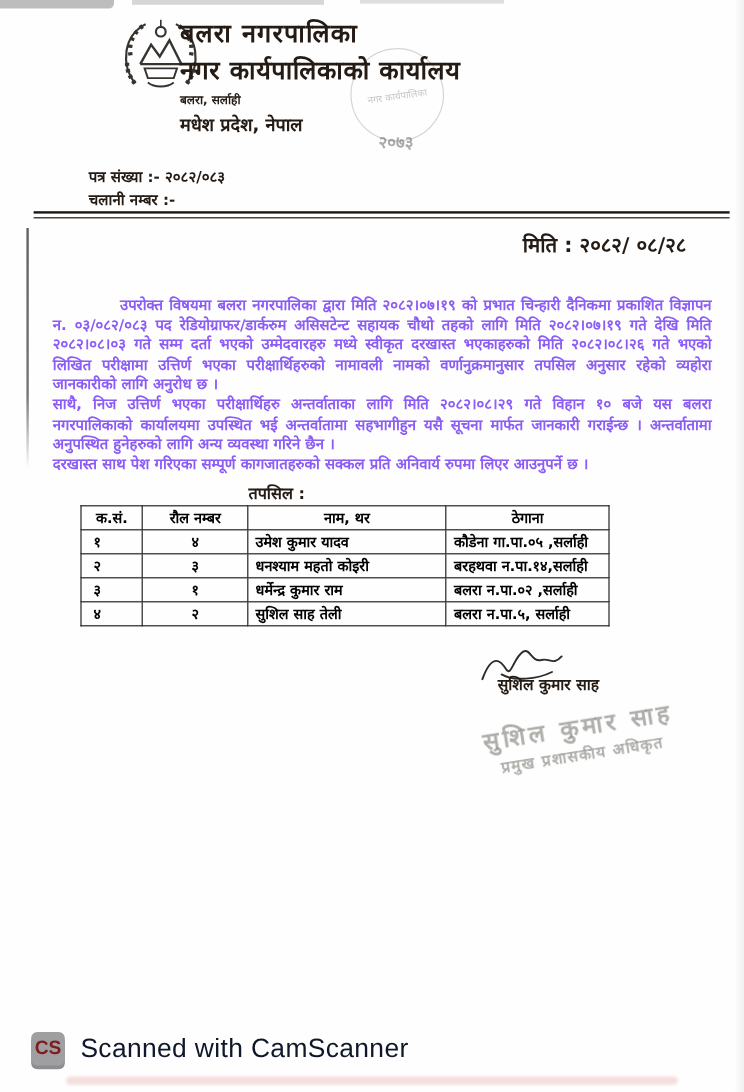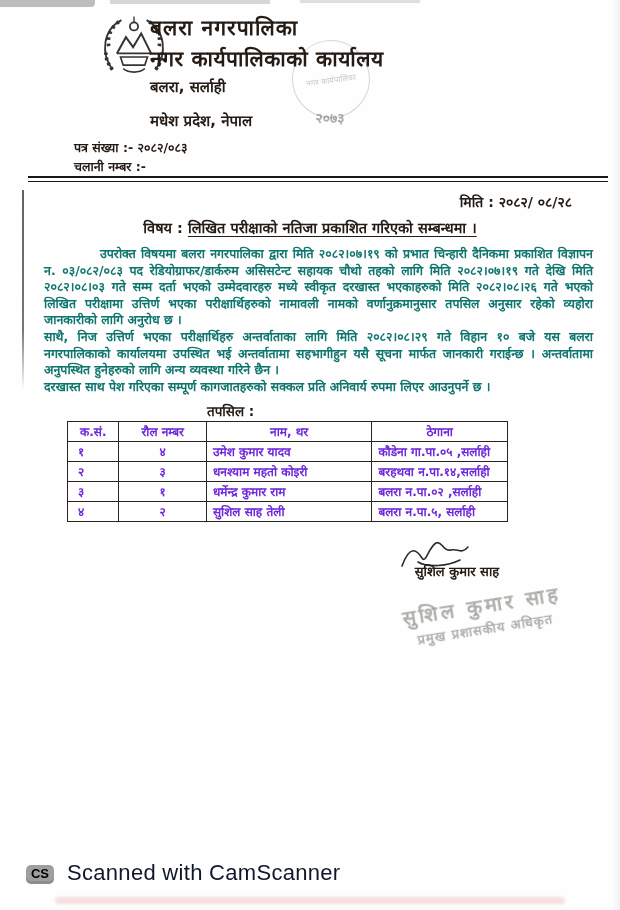--- a/index.html
+++ b/index.html
@@ -19,70 +19,70 @@
   .left-line { left:22px; top:190px; width:2px; height:200px;
     background:linear-gradient(to bottom, rgba(50,45,40,0.75) 0%, rgba(50,45,40,0.65) 70%, rgba(50,45,40,0)); }
   .bottom-pink { left:55px; top:897px; width:510px; height:7px;
     background:rgba(224,150,150,0.30); filter:blur(1.5px); border-radius:4px; }
 
   
   .emblem { position:absolute; left:98px; top:12px; width:72px; height:72px; }
   .head-text { position:absolute; left:150px; top:13px; width:360px; text-align:left; font-weight:700; }
   .head-line1 { font-size:21px; letter-spacing:1px; }
   .head-line2 { font-size:21px; margin-top:3px; letter-spacing:0.5px; }
-  .head-line3 { font-size:15px; margin-top:4px; }
-  .head-line4 { font-size:15px; margin-top:14px; }
+  .head-line3 { font-size:10px; margin-top:4px; }
+  .head-line4 { font-size:15px; margin-top:3px; }
   .head-stamp { position:absolute; left:292px; top:40px; width:78px; height:78px;
     border:1.5px solid rgba(70,70,70,0.22); border-radius:50%;
     color:rgba(70,70,70,0.30); font-size:8px; text-align:center;
     display:flex; align-items:center; justify-content:center; transform:rotate(-8deg); }
   .head-stamp-year { position:absolute; left:300px; top:108px; width:60px; text-align:center;
     color:rgba(70,70,70,0.45); font-size:14px; font-weight:700; }
 
   
   .meta { position:absolute; left:74px; top:138px; font-size:12.5px; font-weight:700; line-height:19px; }
   .rule { position:absolute; left:28px; top:176px; width:580px; height:6px;
     border-top:2.5px solid #1c1713; border-bottom:1.5px solid #1c1713; }
-  .date-line { position:absolute; right:48px; top:192px; font-size:14px; font-weight:700; }
+  .date-line { position:absolute; right:48px; top:192px; font-size:17px; font-weight:700; }
 
   
   .subject { position:absolute; left:0; top:217px; width:620px; text-align:center;
     font-size:14.5px; font-weight:700; }
   .subject .u { text-decoration:underline; text-underline-offset:3px; }
 
   
   .body-text { position:absolute; left:44px; top:246px; width:549px;
-    font-size:12.4px; font-weight:600; line-height:16.6px; text-align:justify; color:#0f766e; }
+    font-size:12.4px; font-weight:600; line-height:16.6px; text-align:justify; color:#8b5cf6; }
   .body-text p.indent { text-indent:56px; }
 
   
   .tapasil { position:absolute; left:207px; top:402px; font-size:13.5px; font-weight:700; }
   table.results { position:absolute; left:67px; top:421px; width:441px;
-    border-collapse:collapse; font-size:12px; font-weight:700; color:#6d28d9; }
+    border-collapse:collapse; font-size:12px; font-weight:700; color:#000000; }
   table.results th, table.results td { border:1.6px solid #2a241e; padding:1px 6px; height:18px; }
   table.results th { text-align:center; font-weight:700; }
   table.results td.c0 { width:53px; text-align:left; padding-left:10px; }
   table.results td.c1 { width:94px; text-align:center; }
   table.results td.c2 { width:180px; text-align:left; }
   table.results td.c3 { width:142px; text-align:left;margin-left:16px; }
 
   
   .sig-squiggle { position:absolute; left:398px; top:538px; width:80px; height:34px; }
   .sig-block { position:absolute; left:372px; top:563px; width:170px; text-align:center;
     font-size:13px; font-weight:700; line-height:18px; }
   .stamp2 { position:absolute; left:358px; top:592px; width:250px; text-align:center;
     transform:rotate(-9deg); color:rgba(105,110,100,0.55); }
   .stamp2 .s-line1 { font-size:20px; font-weight:700; letter-spacing:3px; filter:blur(0.4px); }
   .stamp2 .s-line2 { font-size:13px; font-weight:700; letter-spacing:1px; margin-top:1px; filter:blur(0.3px); }
 
   
   .cs-footer { position:absolute; left:26px; top:860px; display:flex; align-items:center; }
-  .cs-badge { width:28px; height:16px; background:#9f9fa1; border-radius:5px;
+  .cs-badge { width:28px; height:28px; background:#9f9fa1; border-radius:5px;
     display:flex; align-items:center; justify-content:center;
-    color:#000000; font-family:"Liberation Sans", sans-serif; font-weight:700; font-size:13px;
+    color:#7f1d1d; font-family:"Liberation Sans", sans-serif; font-weight:700; font-size:16px;
     box-shadow:0 3px 0 #8d8d8f; }
   .cs-text { margin-left:13px; font-family:"Liberation Sans", sans-serif;
     color:#0f172a; font-size:22px; font-weight:400; letter-spacing:0.3px; }
 </style>
 </head>
 <body>
 
 <div class="page">
 
   <div class="artifact top-smudge1"></div>
@@ -133,24 +133,20 @@
     </div>
   </div>
 
   <div class="rule"></div>
 
   <div class="date-line">
     <span>मिति :</span>
     <span>२०८२/ ०८/२८</span>
   </div>
 
-  <div class="subject">
-    <span>विषय :</span>
-    <span class="u">लिखित परीक्षाको नतिजा प्रकाशित गरिएको सम्बन्धमा ।</span>
-  </div>
 
   <div class="body-text">
     <p class="indent">उपरोक्त विषयमा बलरा नगरपालिका द्वारा मिति २०८२।०७।१९ को प्रभात चिन्हारी दैनिकमा प्रकाशित विज्ञापन न. ०३/०८२/०८३ पद रेडियोग्राफर/डार्करुम असिसटेन्ट सहायक चौथो तहको लागि मिति २०८२।०७।१९ गते देखि मिति २०८२।०८।०३ गते सम्म दर्ता भएको उम्मेदवारहरु मध्ये स्वीकृत दरखास्त भएकाहरुको मिति २०८२।०८।२६ गते भएको लिखित परीक्षामा उत्तिर्ण भएका परीक्षार्थिहरुको नामावली नामको वर्णानुक्रमानुसार तपसिल अनुसार रहेको व्यहोरा जानकारीको लागि अनुरोध छ ।</p>
     <p>साथै, निज उत्तिर्ण भएका परीक्षार्थिहरु अन्तर्वाताका लागि मिति २०८२।०८।२९ गते विहान १० बजे यस बलरा नगरपालिकाको कार्यालयमा उपस्थित भई अन्तर्वातामा सहभागीहुन यसै सूचना मार्फत जानकारी गराईन्छ । अन्तर्वातामा अनुपस्थित हुनेहरुको लागि अन्य व्यवस्था गरिने छैन ।</p>
     <p>दरखास्त साथ पेश गरिएका सम्पूर्ण कागजातहरुको सक्कल प्रति अनिवार्य रुपमा लिएर आउनुपर्ने छ ।</p>
   </div>
 
   <div class="tapasil">तपसिल :</div>
   <table class="results">
     <thead>

